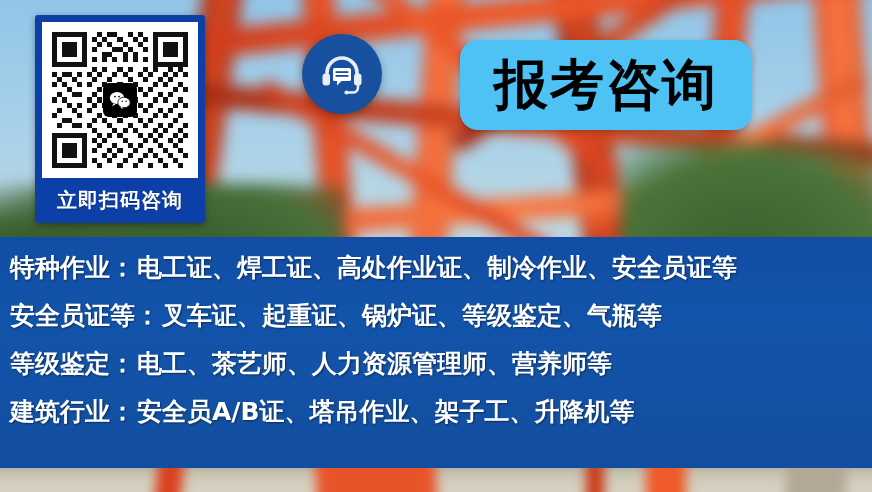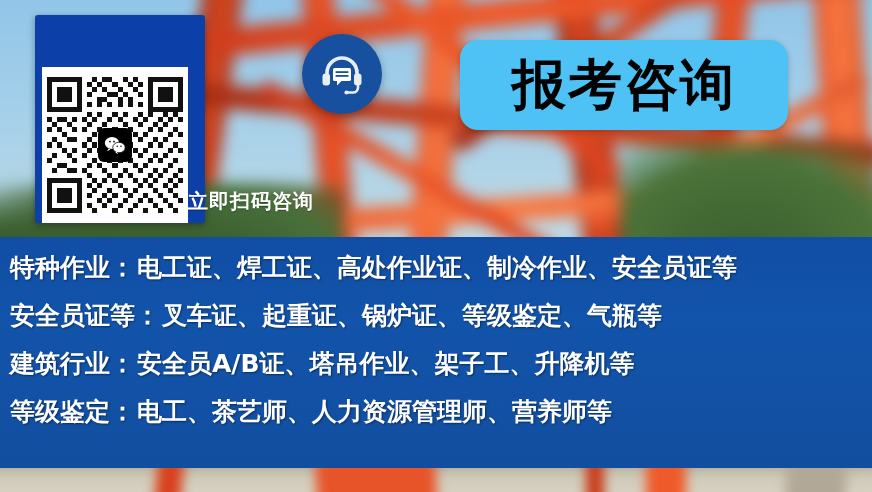--- a/index.html
+++ b/index.html
@@ -61,22 +61,22 @@
   .qr-card {
     position: absolute;
     left: 35px; top: 15px;
     width: 170px; height: 208px;
     background: #0d3fa8;
     border-radius: 3px;
     box-shadow: 0 2px 7px rgba(0,0,0,.35);
     box-sizing: border-box;
     padding: 7px 7px 0 7px;
     display: flex;
-    flex-direction: row;
-    align-items: flex-end;
+    flex-direction: column;
+    align-items: center;
   }
   .qr-box {
     width: 156px; height: 156px;
     background: #fff;
     display: flex; align-items: center; justify-content: center;
     position: relative;
   }
   .qr-svg { display: block; width: 146px; height: 146px; }
   .wechat-badge {
     position: absolute;
@@ -105,21 +105,21 @@
     border-radius: 50%;
     background: #16509f;
     display: flex; align-items: center; justify-content: center;
     box-shadow: 0 2px 8px rgba(0,0,0,.3);
   }
 
   
   .headline-pill {
     position: absolute;
     left: 460px; top: 40px;
-    width: 328px; height: 90px;
+    width: 292px; height: 90px;
     background: #4ec2f5;
     border-radius: 18px;
     display: flex; align-items: center; justify-content: center;
     box-shadow: 0 2px 6px rgba(0,0,0,.22);
   }
   .headline-text {
     color: #000;
     font-size: 54px;
     font-weight: bold;
     letter-spacing: 2px;
@@ -484,26 +484,26 @@
   <div class="blue-panel">
     <div class="cat-row">
       <span class="cat-label">特种作业：</span>
       <span class="cat-items">电工证、焊工证、高处作业证、制冷作业、安全员证等</span>
     </div>
     <div class="cat-row">
       <span class="cat-label">安全员证等：</span>
       <span class="cat-items">叉车证、起重证、锅炉证、等级鉴定、气瓶等</span>
     </div>
     <div class="cat-row">
+      <span class="cat-label">等级鉴定：</span>
+      <span class="cat-items">电工、茶艺师、人力资源管理师、营养师等</span>
+    </div>
+    <div class="cat-row">
       <span class="cat-label">建筑行业：</span>
       <span class="cat-items">安全员A/B证、塔吊作业、架子工、升降机等</span>
-    </div>
-    <div class="cat-row">
-      <span class="cat-label">等级鉴定：</span>
-      <span class="cat-items">电工、茶艺师、人力资源管理师、营养师等</span>
     </div>
   </div>
 
   <div class="bottom-strip">
     <div style="position:absolute; inset:-14px; filter:blur(6px);">
       <div style="position:absolute; inset:0; background:linear-gradient(180deg,#8d8a78 0%,#cfcab8 40%,#dcd7c7 100%);"></div>
       <div style="position:absolute; left:170px; top:0; width:26px; height:60px; background:#d9411d; transform:rotate(6deg);"></div>
       <div style="position:absolute; left:330px; top:-6px; width:120px; height:60px; background:#e8542a; transform:rotate(-3deg);"></div>
       <div style="position:absolute; left:600px; top:-4px; width:18px; height:60px; background:#c83a18;"></div>
       <div style="position:absolute; left:660px; top:-4px; width:40px; height:60px; background:#ef5a2a;"></div>

